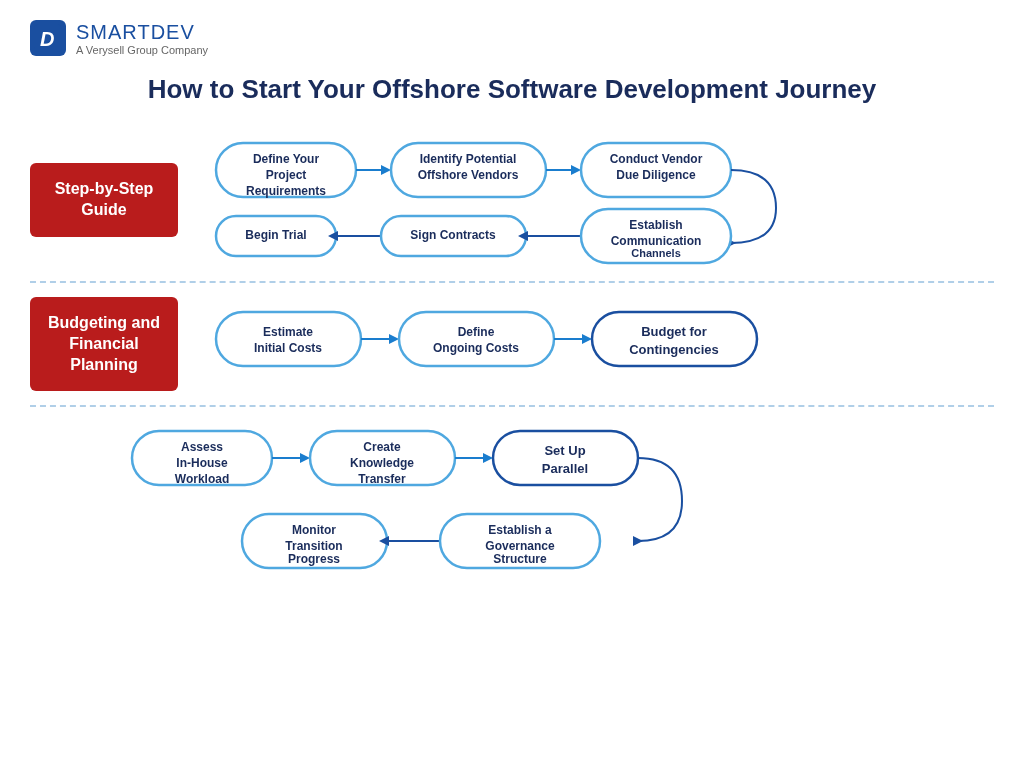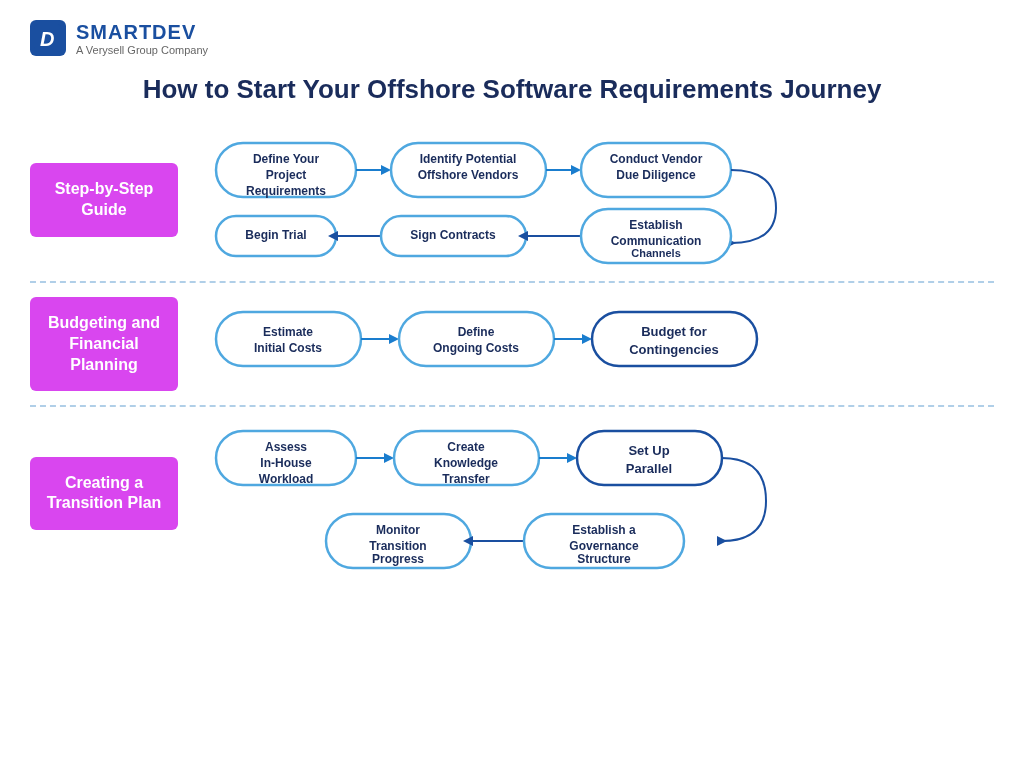--- a/index.html
+++ b/index.html
@@ -17,21 +17,21 @@
       align-items: center;
       gap: 10px;
       margin-bottom: 18px;
     }
     .logo-text-block {
       display: flex;
       flex-direction: column;
     }
     .logo-title {
       font-size: 20px;
-      font-weight: 700;
+      font-weight: 400;
       color: #1a4fa0;
       letter-spacing: 1px;
     }
     .logo-subtitle {
       font-size: 11px;
       color: #666;
     }
 
     
     .page-title {
@@ -46,21 +46,21 @@
     .section {
       display: flex;
       align-items: center;
       gap: 20px;
       margin-bottom: 10px;
     }
 
     .section-label {
       width: 148px;
       min-width: 148px;
-      background: #d946ef;
+      background: #b91c1c;
       color: #fff;
       font-weight: 800;
       font-size: 16px;
       text-align: center;
       padding: 16px 12px;
       border-radius: 6px;
       line-height: 1.3;
     }
 
     .flow-container {
@@ -111,21 +111,21 @@
       <rect width="28" height="28" rx="5" fill="#1a4fa0"></rect>
       <text x="6" y="22" fill="white" font-size="20" font-weight="900" font-style="italic" font-family="Arial">D</text>
     </svg>
   </div>
   <div class="logo-text-block">
     <span class="logo-title">SMARTDEV</span>
     <span class="logo-subtitle">A Verysell Group Company</span>
   </div>
 </div>
 
-<h1 class="page-title">How to Start Your Offshore Software Requirements Journey</h1>
+<h1 class="page-title">How to Start Your Offshore Software Development Journey</h1>
 
 <div class="section-wrapper">
   <div class="section">
     <div class="section-label">Step-by-Step<br>Guide</div>
     <div class="flow-container">
       <svg class="flow-svg" viewBox="0 0 780 130" height="130">
 
         <rect x="10" y="10" width="140" height="54" rx="27" fill="white" stroke="#4fa8e0" stroke-width="2.5"></rect>
         <text x="80" y="30" text-anchor="middle" font-family="Arial" font-size="12" font-weight="600" fill="#1a2c5b">Define Your</text>
         <text x="80" y="46" text-anchor="middle" font-family="Arial" font-size="12" font-weight="600" fill="#1a2c5b">Project</text>
@@ -196,21 +196,20 @@
         <text x="468" y="52" text-anchor="middle" font-family="Arial" font-size="13" font-weight="800" fill="#1a2c5b">Contingencies</text>
       </svg>
     </div>
   </div>
 </div>
 
 <hr class="divider">
 
 <div class="section-wrapper">
   <div class="section">
-    <div class="section-label">Creating a<br>Transition Plan</div>
     <div class="flow-container">
       <svg class="flow-svg" viewBox="0 0 780 140" height="140">
 
         <rect x="10" y="10" width="140" height="54" rx="27" fill="white" stroke="#4fa8e0" stroke-width="2.5"></rect>
         <text x="80" y="30" text-anchor="middle" font-family="Arial" font-size="12" font-weight="600" fill="#1a2c5b">Assess</text>
         <text x="80" y="46" text-anchor="middle" font-family="Arial" font-size="12" font-weight="600" fill="#1a2c5b">In-House</text>
         <text x="80" y="62" text-anchor="middle" font-family="Arial" font-size="12" font-weight="600" fill="#1a2c5b">Workload</text>
 
         <line x1="150" y1="37" x2="180" y2="37" stroke="#1a7dce" stroke-width="2"></line>
         <polygon points="178,32 188,37 178,42" fill="#1a7dce"></polygon>

